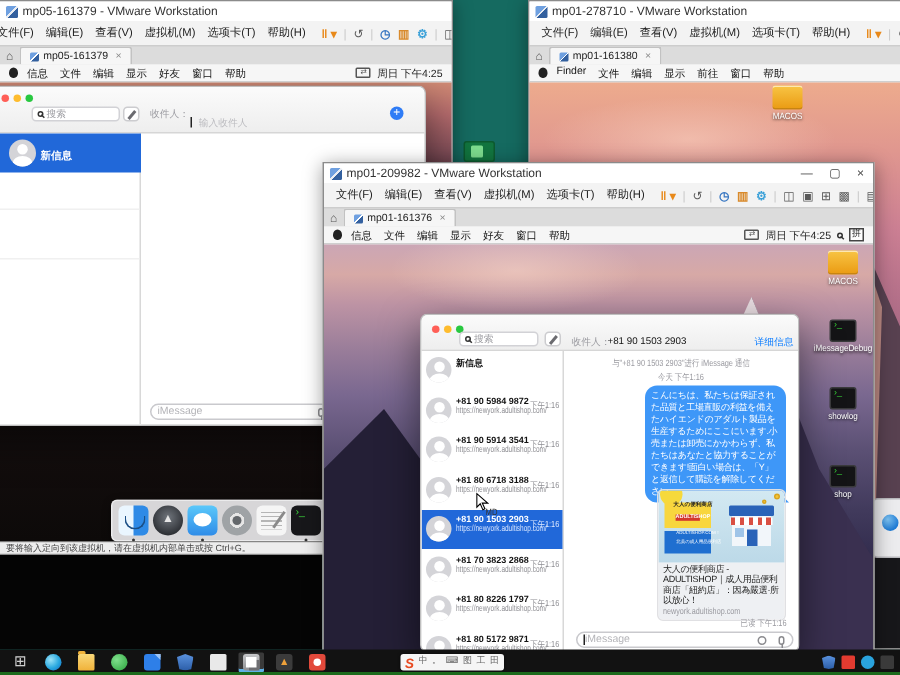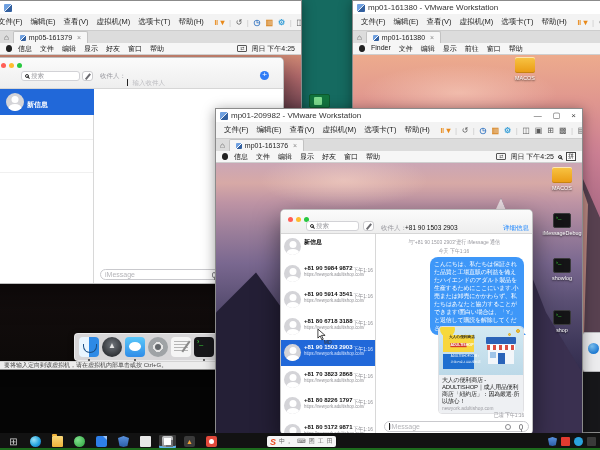--- a/index.html
+++ b/index.html
@@ -225,20 +225,21 @@
   .mdtip{position:absolute;font-size:6px;color:#333;transform:scaleX(.85);z-index:5;}
 </style>
 </head>
 <body>
 
 <div class="greenshortcut"></div>
 
 <div class="win" id="winLeft" style="left:-45px;top:0;width:347px;height:370px;z-index:2;">
   <div class="tbar" style="padding-left:48px;">
     <span class="wicon"></span>
+    <span>mp05-161379 - VMware Workstation</span>
   </div>
   <div class="menurow" style="padding-left:38px;">
     <span style="display:flex;">
         <span class="mi">文件(F)</span>
         <span class="mi">编辑(E)</span>
         <span class="mi">查看(V)</span>
         <span class="mi">虚拟机(M)</span>
         <span class="mi">选项卡(T)</span>
         <span class="mi">帮助(H)</span>
       </span>
@@ -345,21 +346,21 @@
   <div class="statusbar" style="padding-left:48px;">
     <span>要将输入定向到该虚拟机，请在虚拟机内部单击或按 Ctrl+G。</span>
   </div>
 </div>
 
 <div class="blackzone"></div>
 
 <div class="win" id="winRight" style="left:352px;top:0;width:268px;height:433px;z-index:2;">
   <div class="tbar">
     <span class="wicon"></span>
-    <span>mp01-161380 - VMware Workstation</span>
+    <span>mp01-278710 - VMware Workstation</span>
   </div>
   <div class="menurow">
     <span style="display:flex;">
         <span class="mi">文件(F)</span>
         <span class="mi">编辑(E)</span>
         <span class="mi">查看(V)</span>
         <span class="mi">虚拟机(M)</span>
         <span class="mi">选项卡(T)</span>
         <span class="mi">帮助(H)</span>
       </span>

